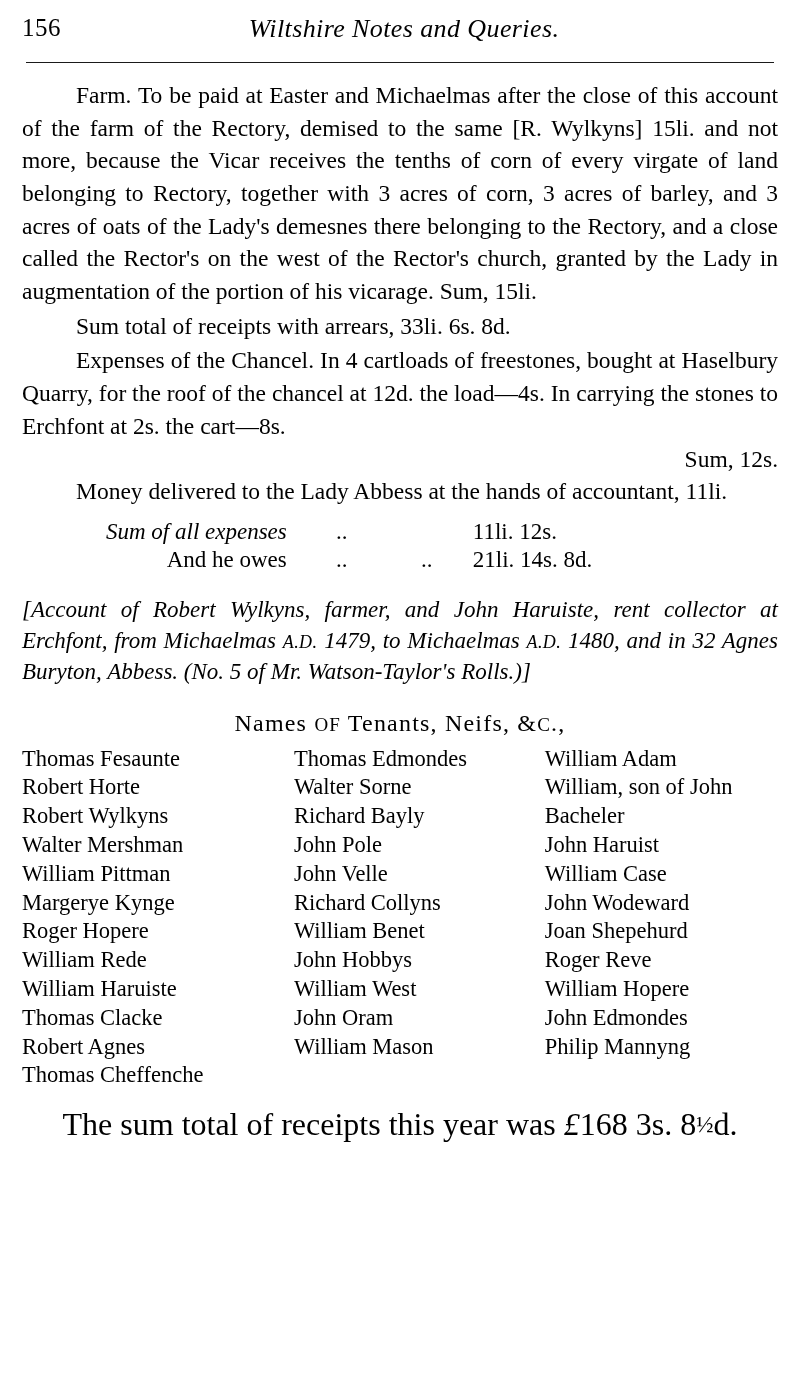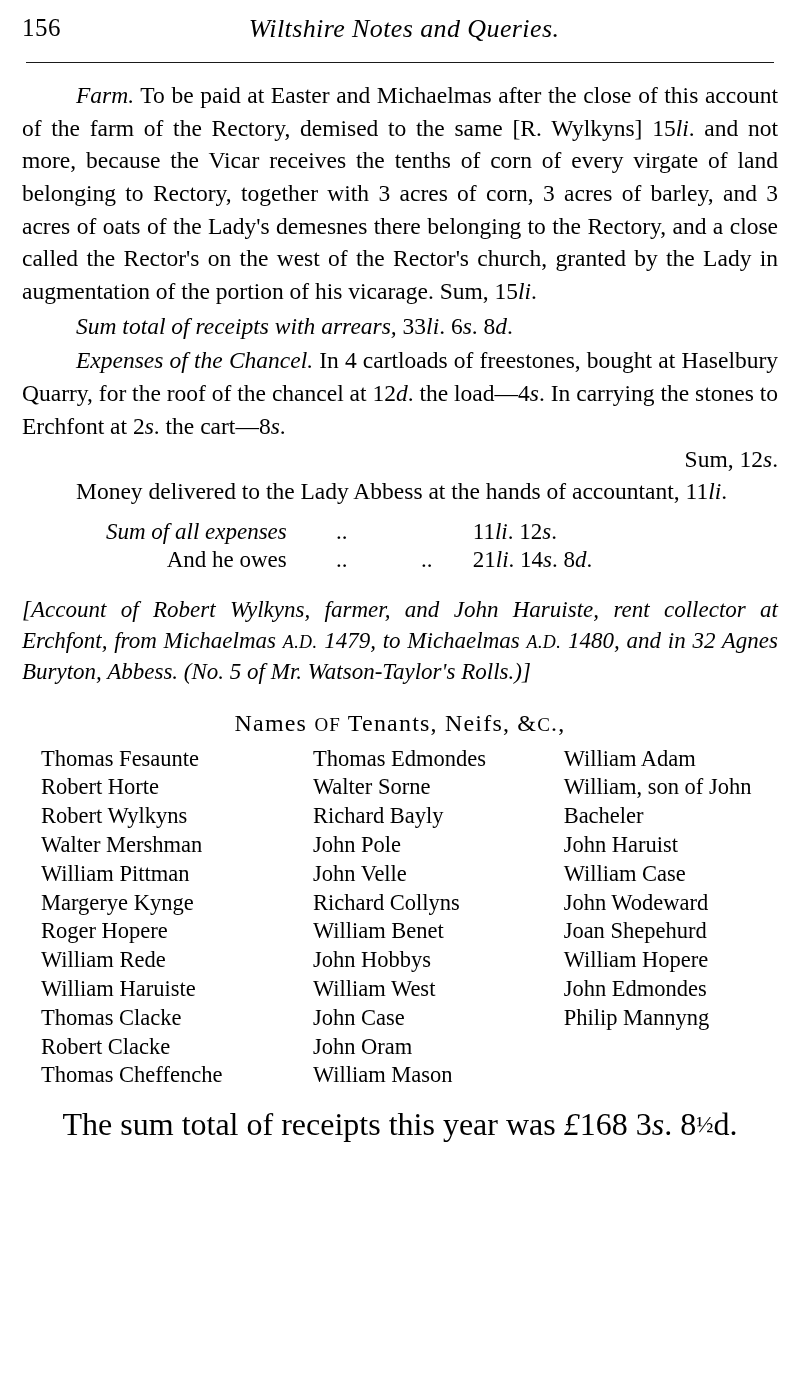--- a/index.html
+++ b/index.html
@@ -51,21 +51,21 @@
   
   .para {
     font-size: 23.5px;
     line-height: 1.39;
     text-align: justify;
     text-justify: inter-word;
     margin: 0 0 2px 0;
     hyphens: none;
   }
   .indent { text-indent: 54px; }
-  .it { font-style: italic; }
+  .it { }
   .sumline {
     text-align: right;
     font-size: 23.5px;
     margin: 4px 0 2px 0;
   }
   
   .sum-table {
     margin: 10px 0 4px 84px;
     font-size: 23px;
     border-collapse: collapse;
@@ -105,21 +105,21 @@
   .names {
     display: flex;
     justify-content: flex-start;
     font-size: 22.5px;
     line-height: 1.28;
   }
   .names .col { padding-right: 10px; }
   .names .col1 { width: 272px; }
   .names .col2 { width: 250px; }
   .names .col3 { width: 232px; }
-  .names .nm { white-space: normal; margin-left: 19px; }
+  .names .nm { white-space: normal; }
   
   .footline {
     margin-top: 16px;
     font-size: 32px;
     text-align: center;
   }
   .pound { font-family: "Liberation Serif", serif; font-style: italic; }
   .frac { font-size: 0.72em; vertical-align: 0.15em; }
 </style>
 </head>
@@ -178,44 +178,44 @@
       <div class="nm">Thomas Fesaunte</div>
       <div class="nm">Robert Horte</div>
       <div class="nm">Robert Wylkyns</div>
       <div class="nm">Walter Mershman</div>
       <div class="nm">William Pittman</div>
       <div class="nm">Margerye Kynge</div>
       <div class="nm">Roger Hopere</div>
       <div class="nm">William Rede</div>
       <div class="nm">William Haruiste</div>
       <div class="nm">Thomas Clacke</div>
-      <div class="nm">Robert Clacke</div>
+      <div class="nm">Robert Agnes</div>
       <div class="nm">Thomas Cheffenche</div>
     </div>
     <div class="col col2">
       <div class="nm">Thomas Edmondes</div>
       <div class="nm">Walter Sorne</div>
       <div class="nm">Richard Bayly</div>
       <div class="nm">John Pole</div>
       <div class="nm">John Velle</div>
       <div class="nm">Richard Collyns</div>
       <div class="nm">William Benet</div>
       <div class="nm">John Hobbys</div>
       <div class="nm">William West</div>
-      <div class="nm">John Case</div>
       <div class="nm">John Oram</div>
       <div class="nm">William Mason</div>
     </div>
     <div class="col col3">
       <div class="nm">William Adam</div>
       <div class="nm">William, son of John Bacheler</div>
       <div class="nm">John Haruist</div>
       <div class="nm">William Case</div>
       <div class="nm">John Wodeward</div>
       <div class="nm">Joan Shepehurd</div>
+      <div class="nm">Roger Reve</div>
       <div class="nm">William Hopere</div>
       <div class="nm">John Edmondes</div>
       <div class="nm">Philip Mannyng</div>
     </div>
   </div>
 
   <p class="footline">The sum total of receipts this year was <span class="pound">£</span>168 3<span class="it">s</span>. 8<span class="frac">½</span>d.</p>
 
 </div>
 

